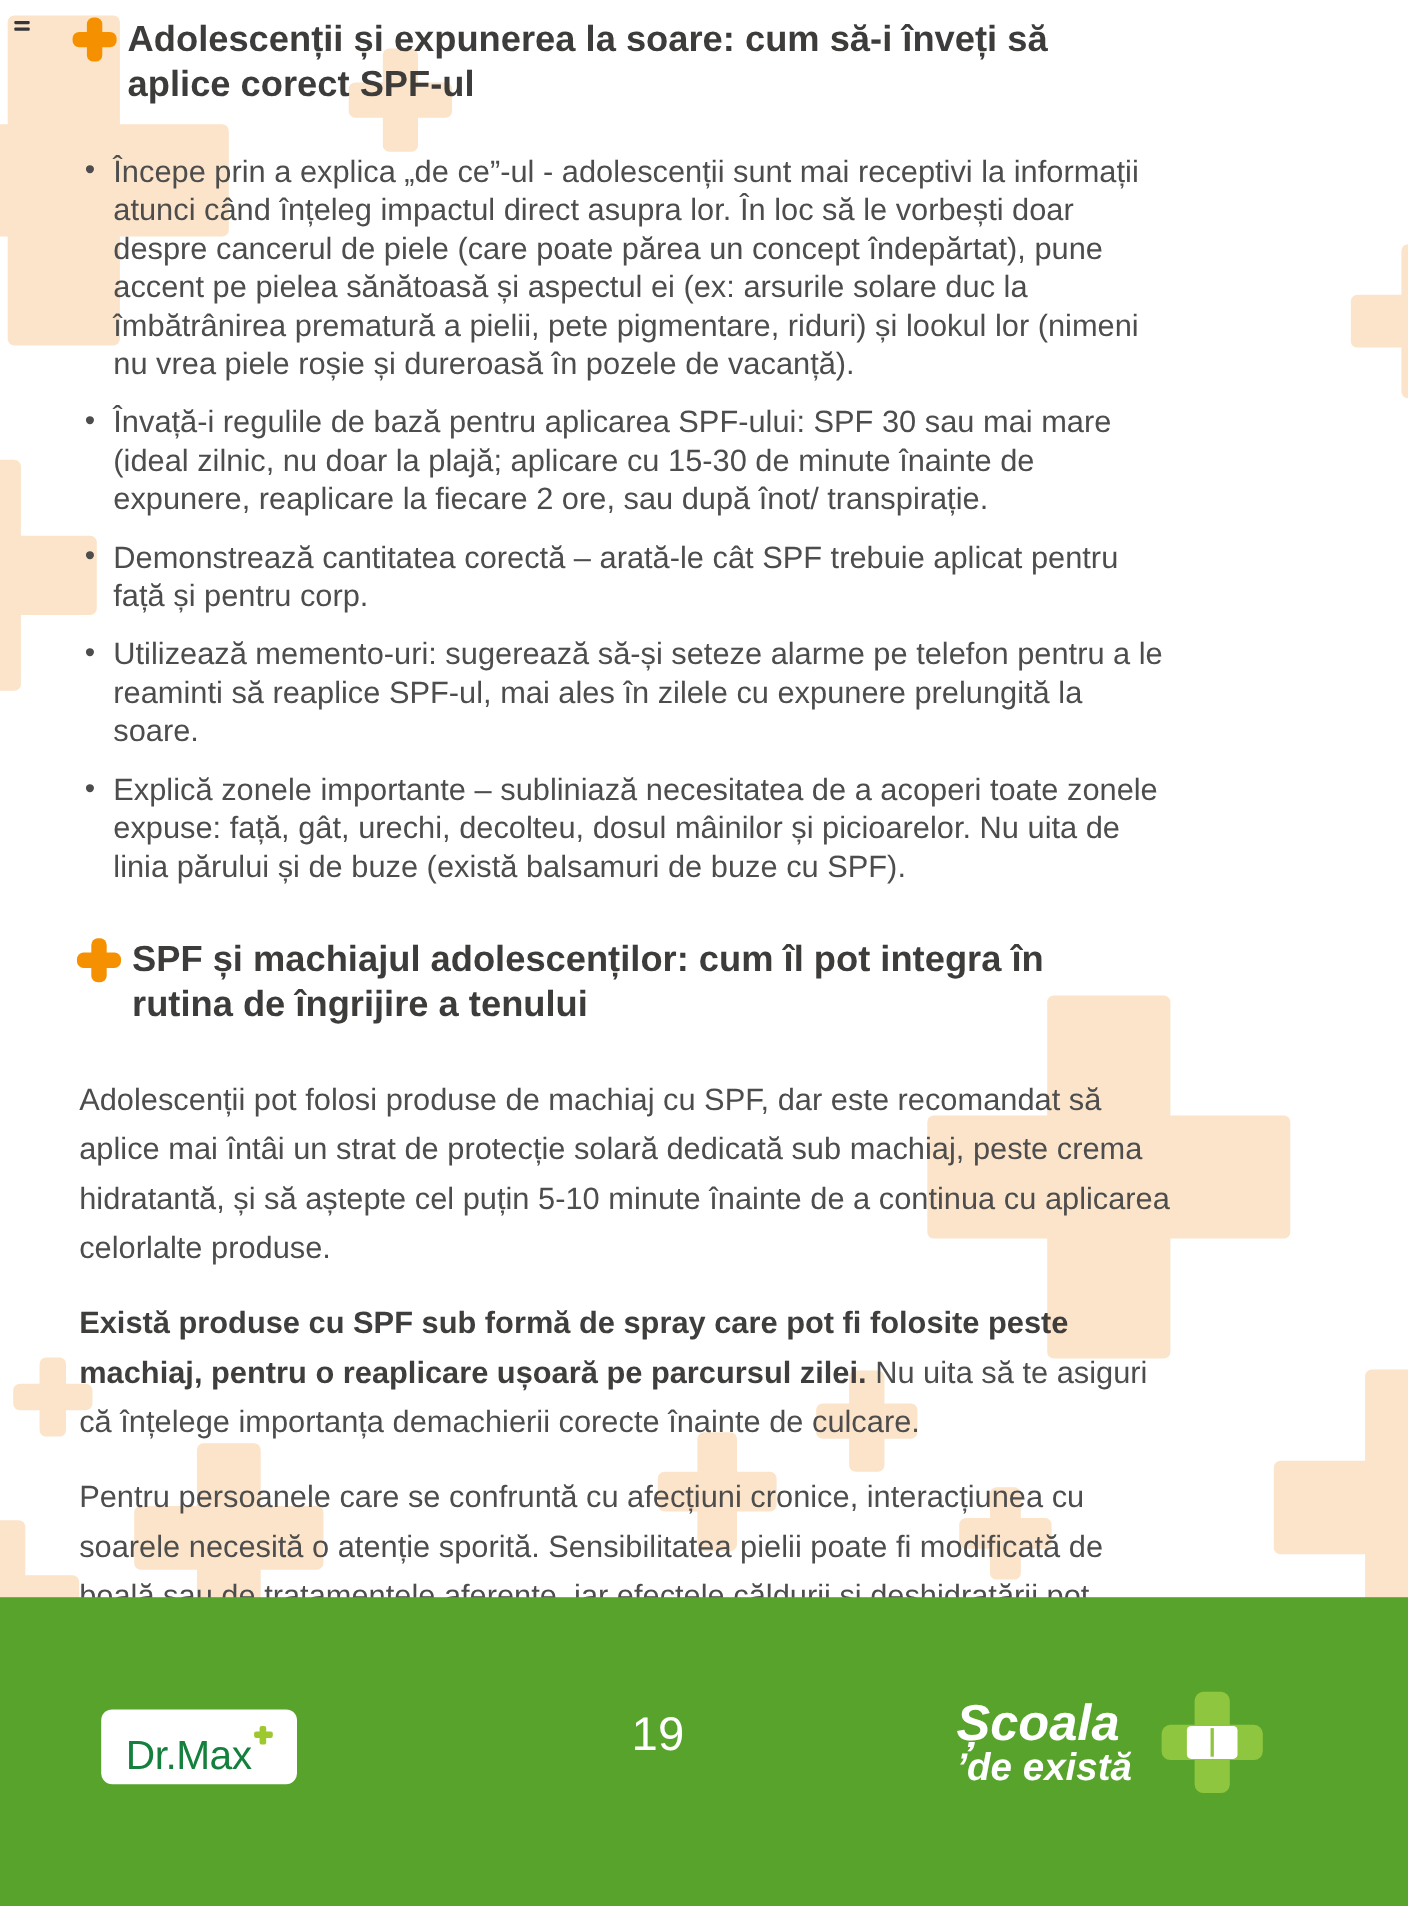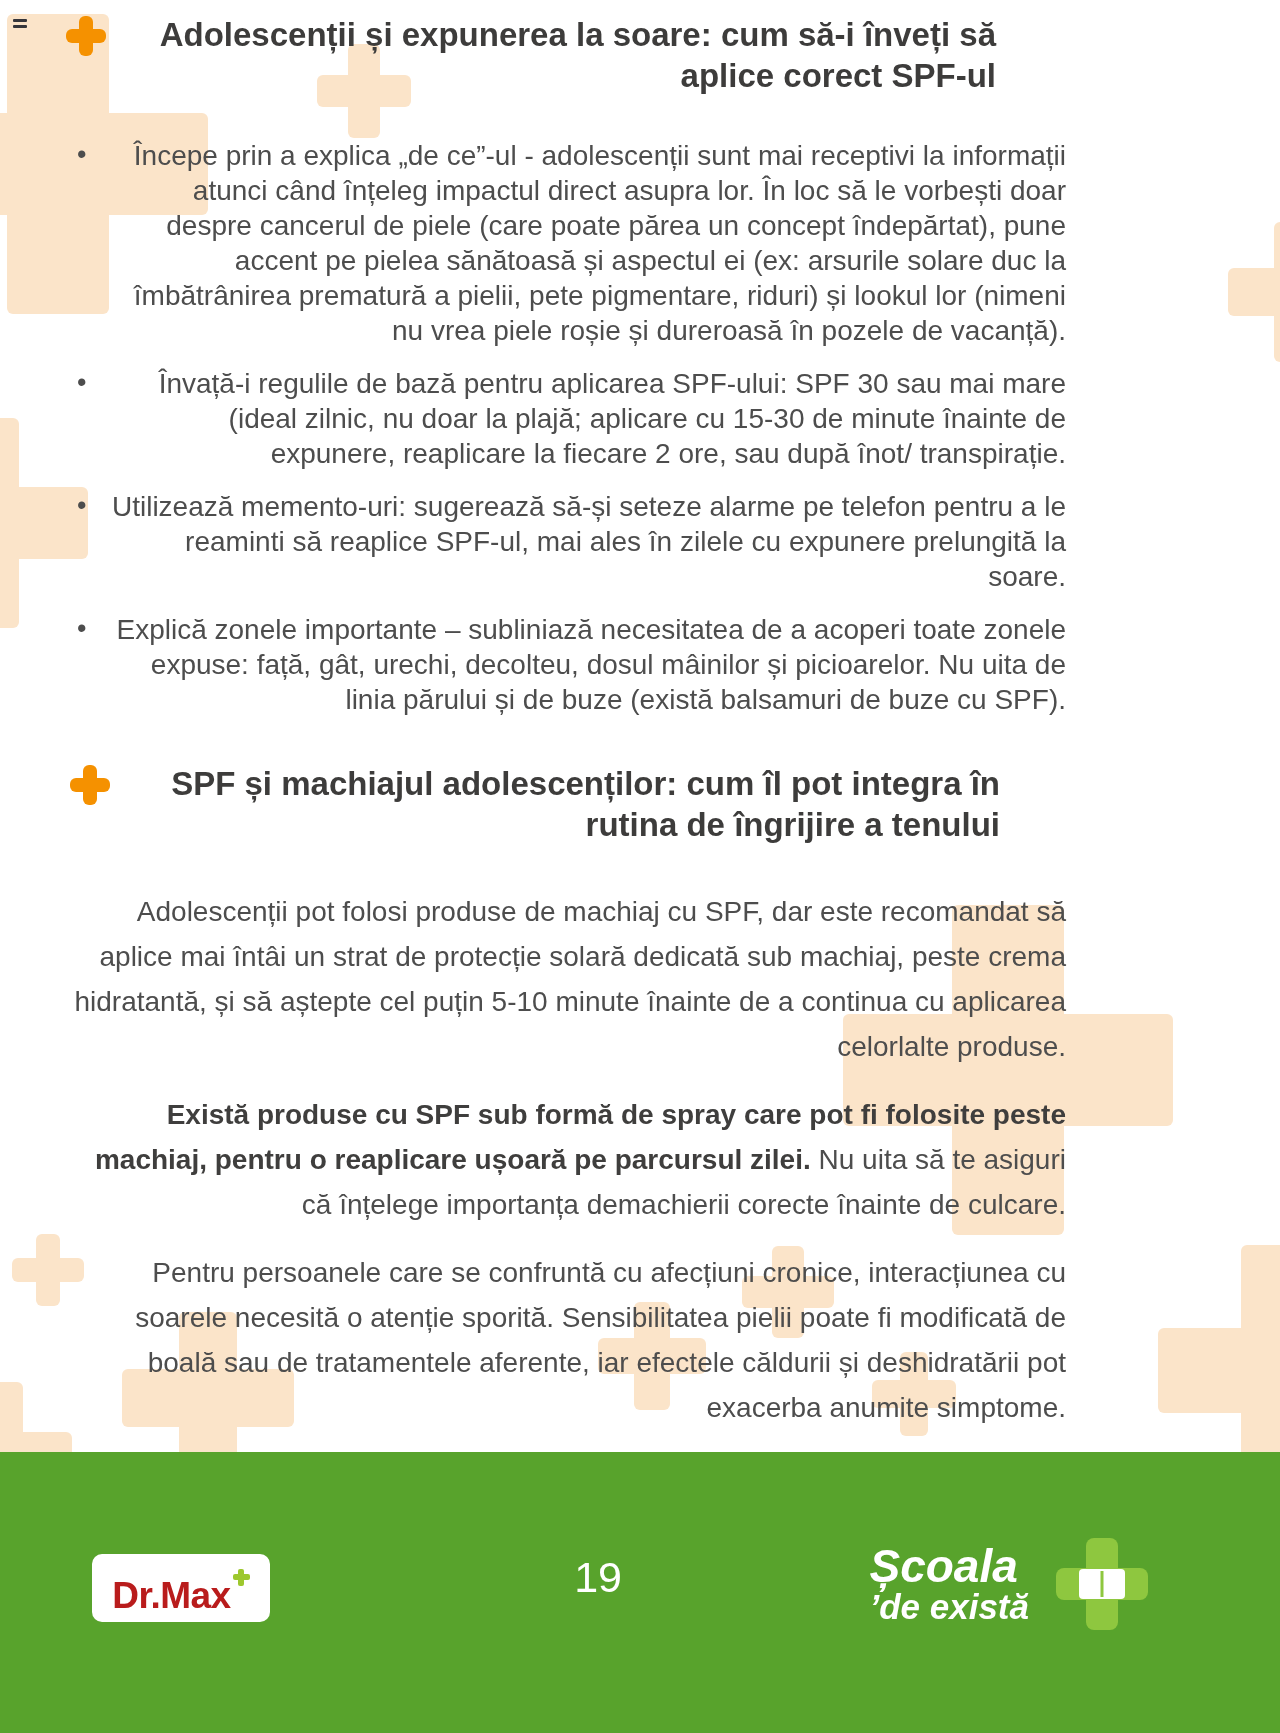--- a/index.html
+++ b/index.html
@@ -26,21 +26,21 @@
   .cross::after{
     content:"";position:absolute;top:33%;left:0;width:100%;height:34%;
     background:currentColor;border-radius:6px;
   }
 
   
   .decorations{position:absolute;inset:0;z-index:0;}
   .deco{position:absolute;color:var(--deco-peach);}
 
   
-  .content{position:absolute;left:0;top:0;width:1216px;z-index:1;text-align:right;}
+  .content{position:absolute;left:0;top:0;width:1216px;z-index:1;}
 
   .corner-icon{position:absolute;left:13px;top:19px;width:14px;height:9px;z-index:3;}
   .corner-icon span{display:block;width:14px;height:3px;background:#35353a;margin-bottom:3px;border-radius:1px;}
 
   .section-heading{
     display:flex;align-items:flex-start;gap:10px;
     margin:0 150px 0 66px;
   }
   .section-heading .plus-icon{
     flex:0 0 40px;width:40px;height:40px;margin-top:2px;color:var(--accent);
@@ -77,21 +77,21 @@
   .footer{
     position:absolute;left:0;top:1452px;width:1280px;height:281px;
     background:var(--footer-green);z-index:2;
   }
   .drmax{
     position:absolute;left:92px;top:102px;width:178px;height:68px;
     background:#ffffff;border-radius:10px;
     display:flex;align-items:center;justify-content:center;
   }
   .drmax-text{
-    font-size:37px;font-weight:700;color:#b91c1c;letter-spacing:-0.5px;margin-top:16px;
+    font-size:37px;font-weight:400;color:#15803d;letter-spacing:-0.5px;margin-top:16px;
   }
   .drmax-plus{width:17px;height:17px;color:#9dc82e;margin:-22px 0 0 2px;}
   .drmax-plus::before,.drmax-plus::after{border-radius:2px;}
 
   .page-num{
     position:absolute;left:538px;top:101px;width:84px;text-align:right;
     font-size:43px;color:#ffffff;
   }
 
   .scoala{
@@ -139,20 +139,21 @@
 <div class="content">
 
   <div class="section-heading" id="heading-1">
     <span class="cross plus-icon"></span>
     <h2>Adolescenții și expunerea la soare: cum să-i înveți să aplice corect SPF-ul</h2>
   </div>
 
   <ul class="bullets">
     <li>Începe prin a explica „de ce”-ul - adolescenții sunt mai receptivi la informații atunci când înțeleg impactul direct asupra lor. În loc să le vorbești doar despre cancerul de piele (care poate părea un concept îndepărtat), pune accent pe pielea sănătoasă și aspectul ei (ex: arsurile solare duc la îmbătrânirea prematură a pielii, pete pigmentare, riduri) și lookul lor (nimeni nu vrea piele roșie și dureroasă în pozele de vacanță).</li>
     <li>Învață-i regulile de bază pentru aplicarea SPF-ului: SPF 30 sau mai mare (ideal zilnic, nu doar la plajă; aplicare cu 15-30 de minute înainte de expunere, reaplicare la fiecare 2 ore, sau după înot/ transpirație.</li>
+    <li>Demonstrează cantitatea corectă – arată-le cât SPF trebuie aplicat pentru față și pentru corp.</li>
     <li>Utilizează memento-uri: sugerează să-și seteze alarme pe telefon pentru a le reaminti să reaplice SPF-ul, mai ales în zilele cu expunere prelungită la soare.</li>
     <li>Explică zonele importante – subliniază necesitatea de a acoperi toate zonele expuse: față, gât, urechi, decolteu, dosul mâinilor și picioarelor. Nu uita de linia părului și de buze (există balsamuri de buze cu SPF).</li>
   </ul>
 
   <div class="section-heading" id="heading-2">
     <span class="cross plus-icon"></span>
     <h2>SPF și machiajul adolescenților: cum îl pot integra în rutina de îngrijire a tenului</h2>
   </div>
 
   <div class="paragraphs">

